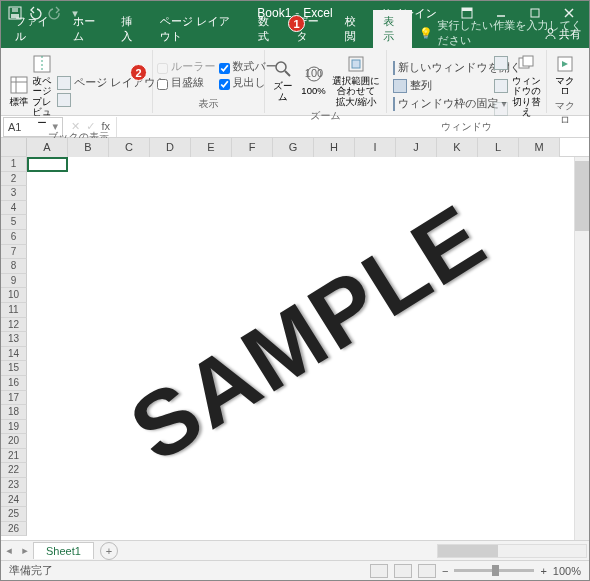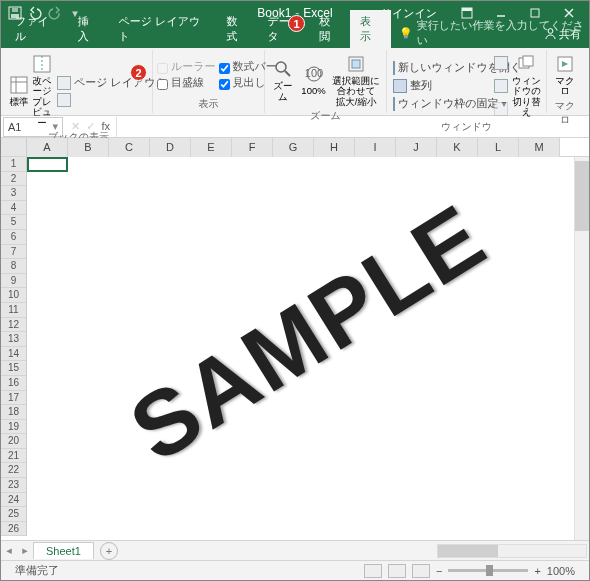--- a/index.html
+++ b/index.html
@@ -43,21 +43,21 @@
 .grid-body{position:absolute;left:26px;top:19px;right:0;bottom:0;background:#fff}
 .cursor-cell{position:absolute;left:0;top:0;width:41px;height:14.6px;border:2px solid #217346}
 .watermark{position:absolute;left:50%;top:46%;transform:translate(-50%,-50%) rotate(-32deg);font-size:92px;font-weight:900;color:#222;letter-spacing:2px;text-shadow:2px 2px 3px rgba(0,0,0,.35);pointer-events:none;white-space:nowrap}
 .sheettabs{height:20px;border-top:1px solid #d4d4d4;display:flex;align-items:center;background:#f3f3f3}
 .navtri{width:16px;text-align:center;color:#888}
 .stab{padding:2px 12px;background:#fff;border:1px solid #ccc;border-bottom:none;font-size:11px;color:#217346}
 .addsheet{width:18px;height:18px;border:1px solid #bbb;border-radius:50%;display:flex;align-items:center;justify-content:center;margin-left:6px;color:#777}
 .hscroll{flex:1;display:flex;align-items:center;justify-content:flex-end;padding-right:2px}
 .scrollbar{width:150px;height:14px;background:#f0f0f0;border:1px solid #ddd;display:flex}
 .thumb{width:60px;background:#cfcfcf}
-.status{height:20px;background:#f3f3f3;border-top:1px solid #d4d4d4;display:flex;align-items:center;padding:0 14px;color:#555}
+.status{height:20px;background:#f3f3f3;border-top:1px solid #d4d4d4;display:flex;align-items:center;padding:0 8px;color:#555}
 .status-right{margin-left:auto;display:flex;align-items:center;gap:6px}
 .viewbtn{width:18px;height:14px;border:1px solid #bbb;background:#eee}
 .slider{width:80px;height:3px;background:#bbb;position:relative}
 .slider .knob{position:absolute;left:38px;top:-4px;width:7px;height:11px;background:#999}
 .badge{position:absolute;width:17px;height:17px;background:#d93025;color:#fff;border-radius:50%;display:flex;align-items:center;justify-content:center;font-size:11px;font-weight:bold;border:1px solid #fff;z-index:10}
 .vscroll{position:absolute;right:0;top:19px;bottom:0;width:15px;background:#f0f0f0;border-left:1px solid #e0e0e0}
 .vthumb{width:100%;height:70px;background:#cfcfcf;margin-top:4px}
 </style>
 </head>
 <body>
@@ -115,20 +115,21 @@
         <svg width="12" height="12">
           <line x1="2" y1="2" x2="10" y2="10" stroke="#fff" stroke-width="1.5"></line>
           <line x1="10" y1="2" x2="2" y2="10" stroke="#fff" stroke-width="1.5"></line>
         </svg>
       </span>
   </div>
 </div>
 
 <div class="tabs">
   <div class="tab">ファイル</div>
+  <div class="tab">ホーム</div>
   <div class="tab">挿入</div>
   <div class="tab">ページ レイアウト</div>
   <div class="tab">数式</div>
   <div class="tab">データ</div>
   <div class="tab">校閲</div>
   <div class="tab active">表示</div>
   <div class="tellme">
     <span>💡</span>
     <span>実行したい作業を入力してください</span>
   </div>

